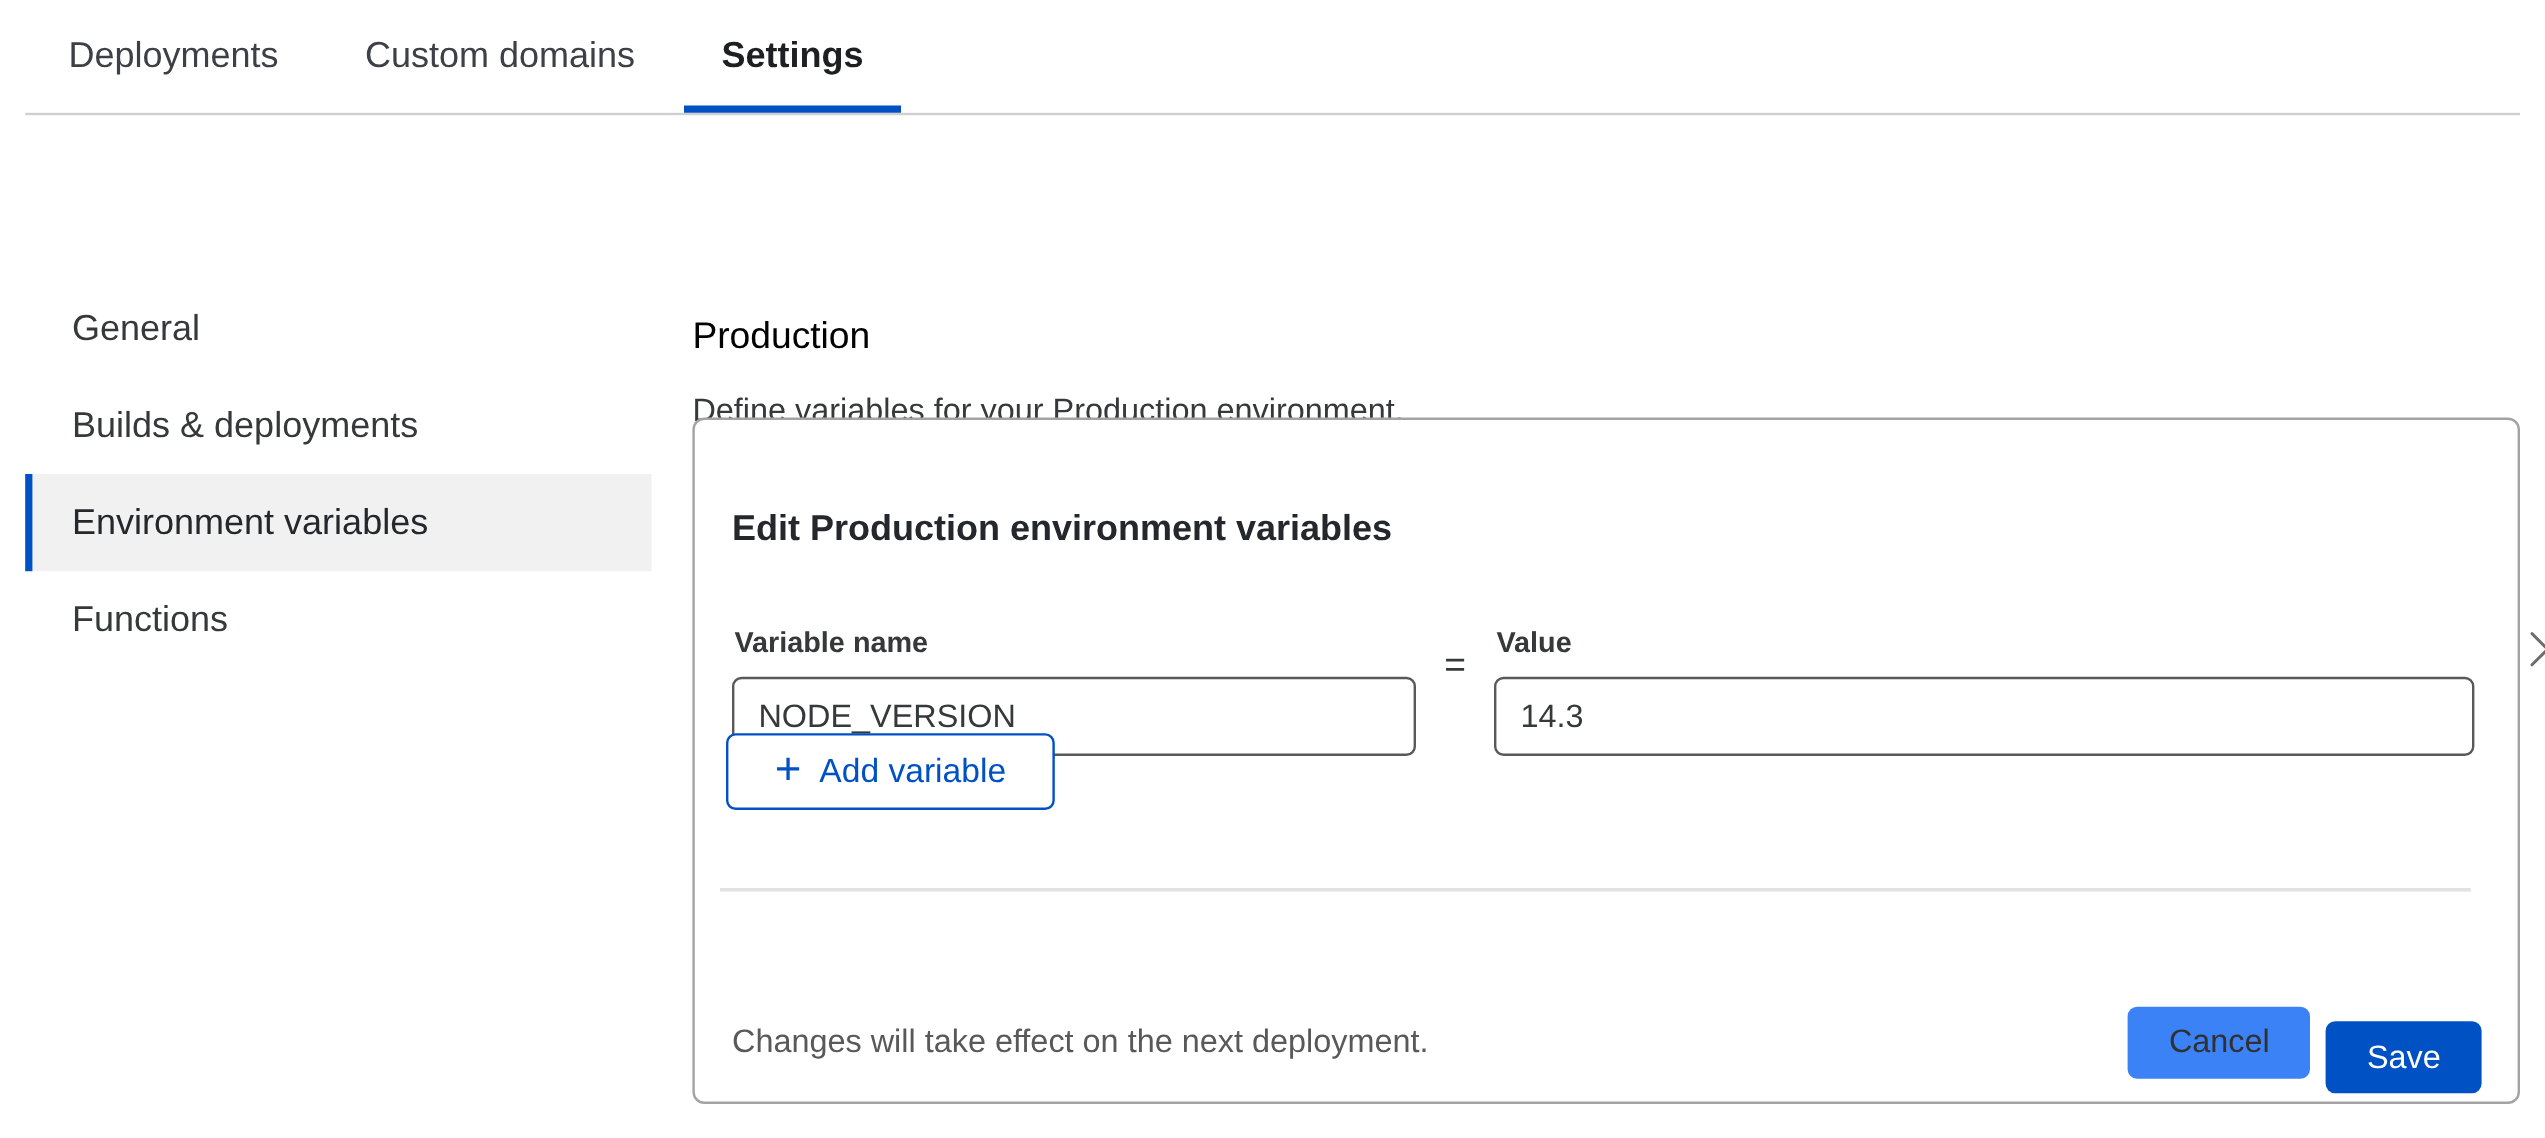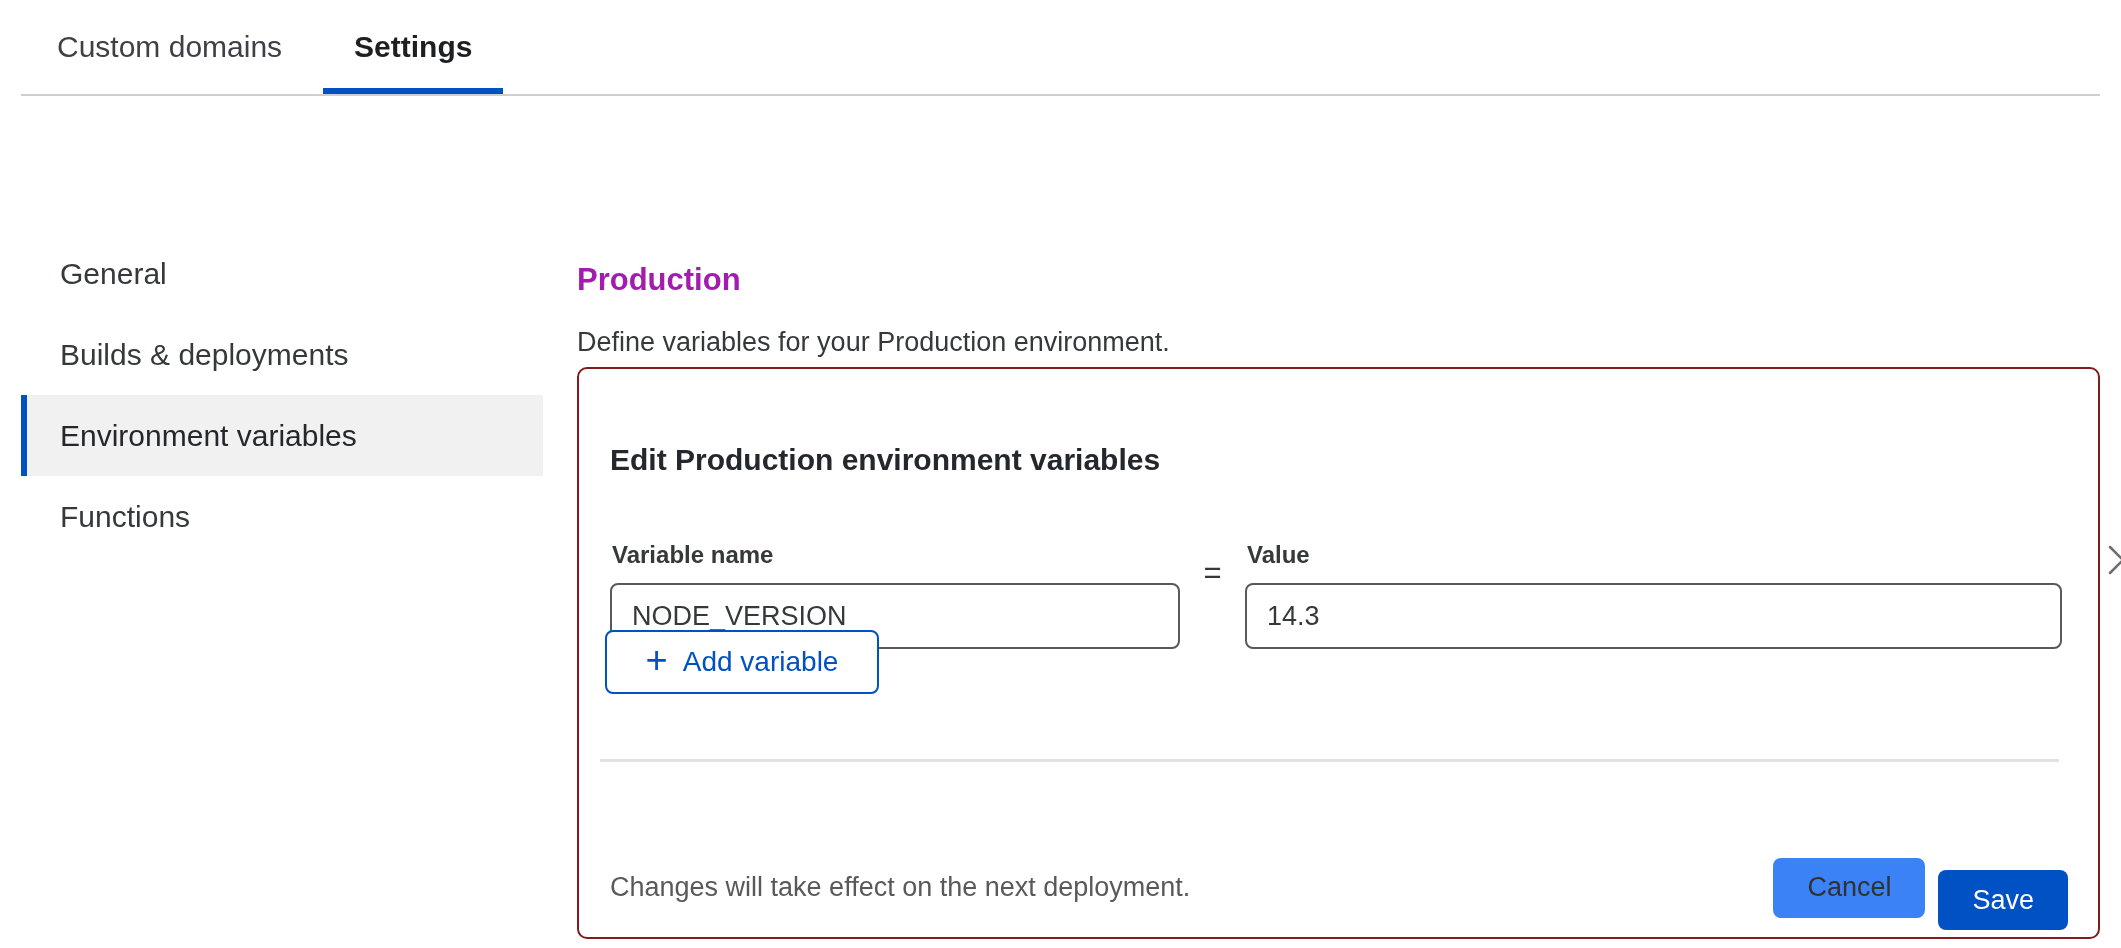--- a/index.html
+++ b/index.html
@@ -68,39 +68,39 @@
     font-weight: 400;
     color: #24272b;
   }
 
   
   .section-title {
     position: absolute;
     left: 577px;
     top: 236px;
     font-size: 31px;
-    font-weight: 700;
-    color: #a21caf;
+    font-weight: 400;
+    color: #000000;
   }
   .section-desc {
     position: absolute;
     left: 577px;
     top: 300px;
     font-size: 27px;
     color: #36393a;
   }
 
   
   .card {
     position: absolute;
     left: 577px;
-    top: 367px;
+    top: 348px;
     width: 1523px;
     height: 572px;
-    border: 2px solid #7f1d1d;
+    border: 2px solid #a3a3a3;
     border-radius: 10px;
     background: #ffffff;
     text-decoration: underline;
   }
   .card-title {
     position: absolute;
     left: 31px;
     top: 44px;
     font-size: 30px;
     font-weight: 700;
@@ -222,20 +222,21 @@
     color: #ffffff;
     margin-top: 25px;
   }
 </style>
 </head>
 <body>
 
 <div class="page">
 
   <nav class="tabbar">
+    <div class="tab">Deployments</div>
     <div class="tab">Custom domains</div>
     <div class="tab active">Settings</div>
   </nav>
 
   <aside class="sidebar">
     <div class="side-item">General</div>
     <div class="side-item">Builds &amp; deployments</div>
     <div class="side-item active">Environment variables</div>
     <div class="side-item">Functions</div>
   </aside>

